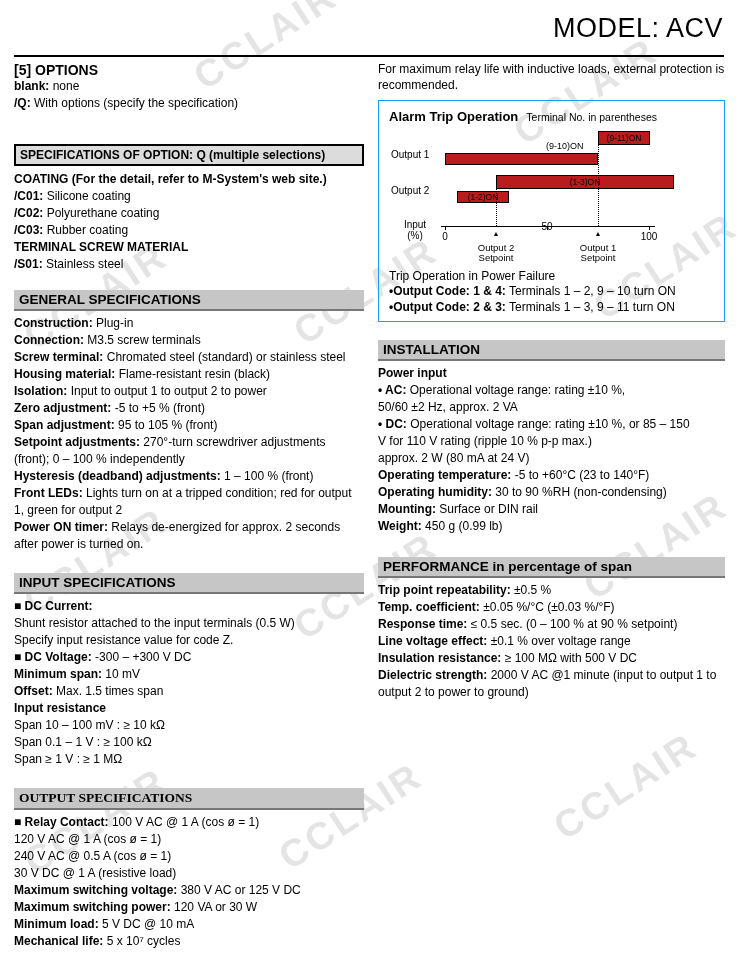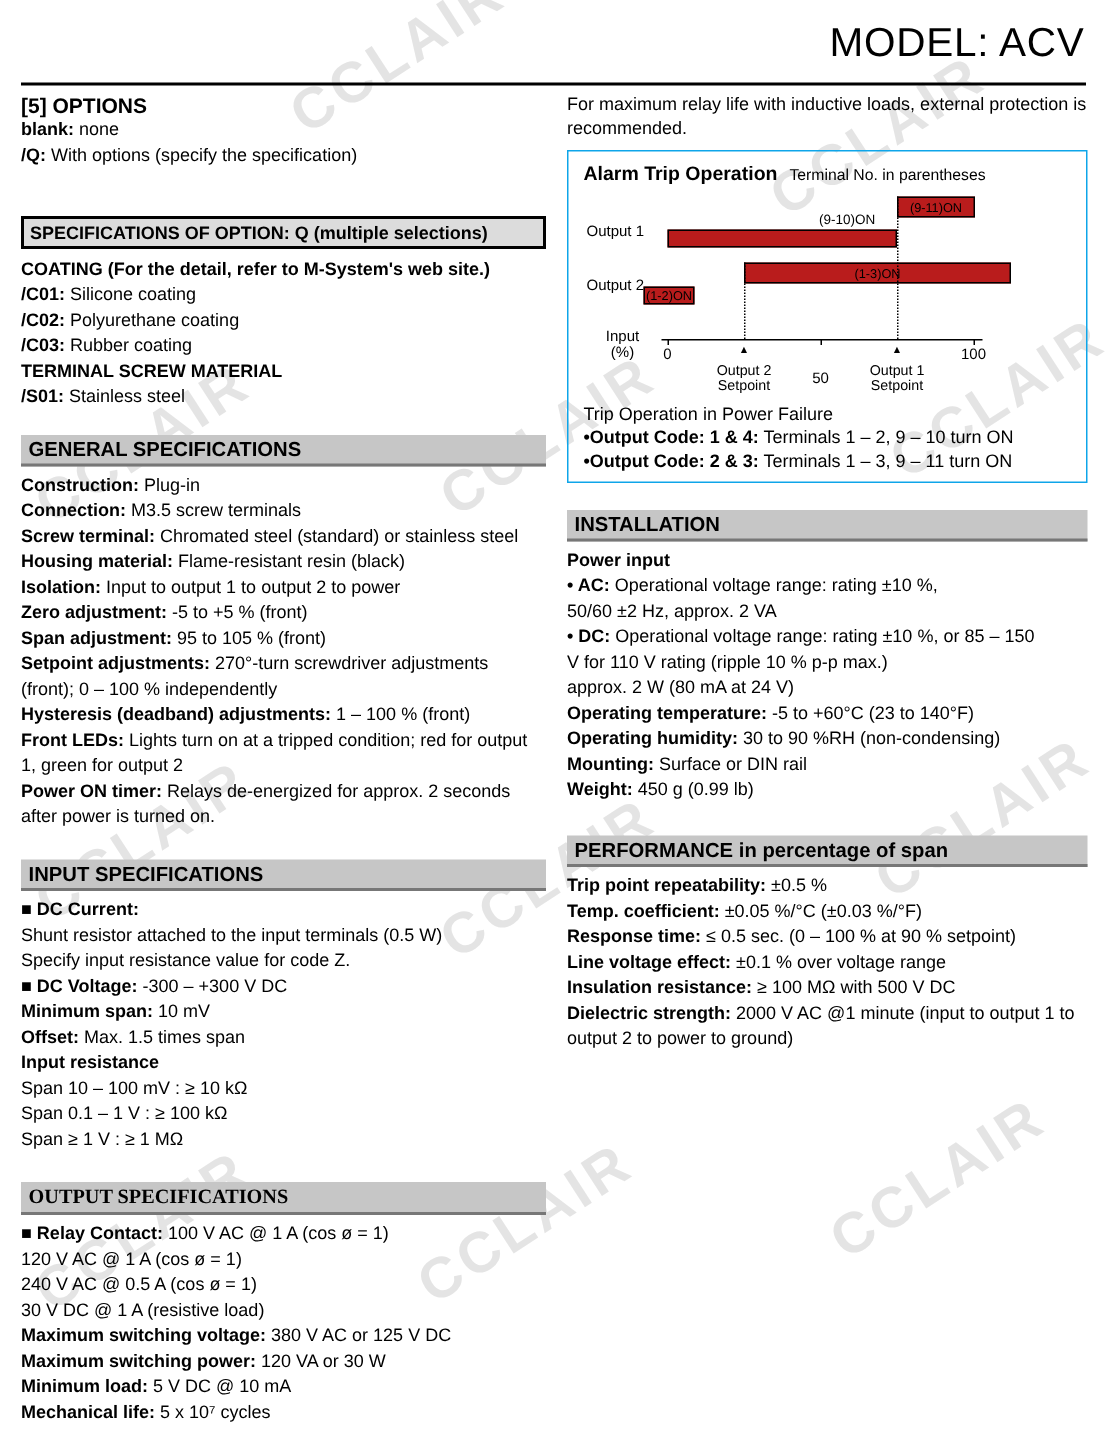--- a/index.html
+++ b/index.html
@@ -166,37 +166,37 @@
     </div>
 
     <div class="chart">
       <span class="out-label" style="left:2px;top:20px;">Output 1</span>
       <div class="bar" style="left:209px;top:2px;width:52px;">(9-11)ON</div>
       <span class="bar-label" style="left:157px;top:12px;">(9-10)ON</span>
       <div class="bar low" style="left:56px;top:24px;width:153px;"></div>
 
       <span class="out-label" style="left:2px;top:56px;">Output 2</span>
       <div class="bar" style="left:107px;top:46px;width:178px;">(1-3)ON</div>
-      <div class="bar low" style="left:40px;top:62px;width:34px;">(1-2)ON</div>
+      <div class="bar low" style="left:68px;top:62px;width:52px;">(1-2)ON</div>
 
       <div class="dotline" style="left:209px;top:2px;height:95px;"></div>
       <div class="dotline" style="left:107px;top:46px;height:51px;"></div>
 
       <div class="axis" style="left:52px;top:97px;width:214px;"></div>
       <div class="tickmark" style="left:56px;top:97px;"></div>
       <div class="tickmark" style="left:158px;top:97px;"></div>
       <div class="tickmark" style="left:260px;top:97px;"></div>
 
       <div class="input-label" style="left:8px;top:90px;">
         <div>Input</div>
         <div>(%)</div>
       </div>
 
       <span class="tick" style="left:56px;top:102px;">0</span>
-      <span class="tick" style="left:158px;top:118px;text-align:center;">50</span>
+      <span class="tick" style="left:158px;top:92px;text-align:center;">50</span>
       <span class="tick" style="left:260px;top:102px;">100</span>
 
       <span class="tri" style="left:107px;top:101px;">▲</span>
       <span class="tri" style="left:209px;top:101px;">▲</span>
 
       <div class="sp-label" style="left:107px;top:114px;">
         <div>Output 2</div>
         <div>Setpoint</div>
       </div>
       <div class="sp-label" style="left:209px;top:114px;">

